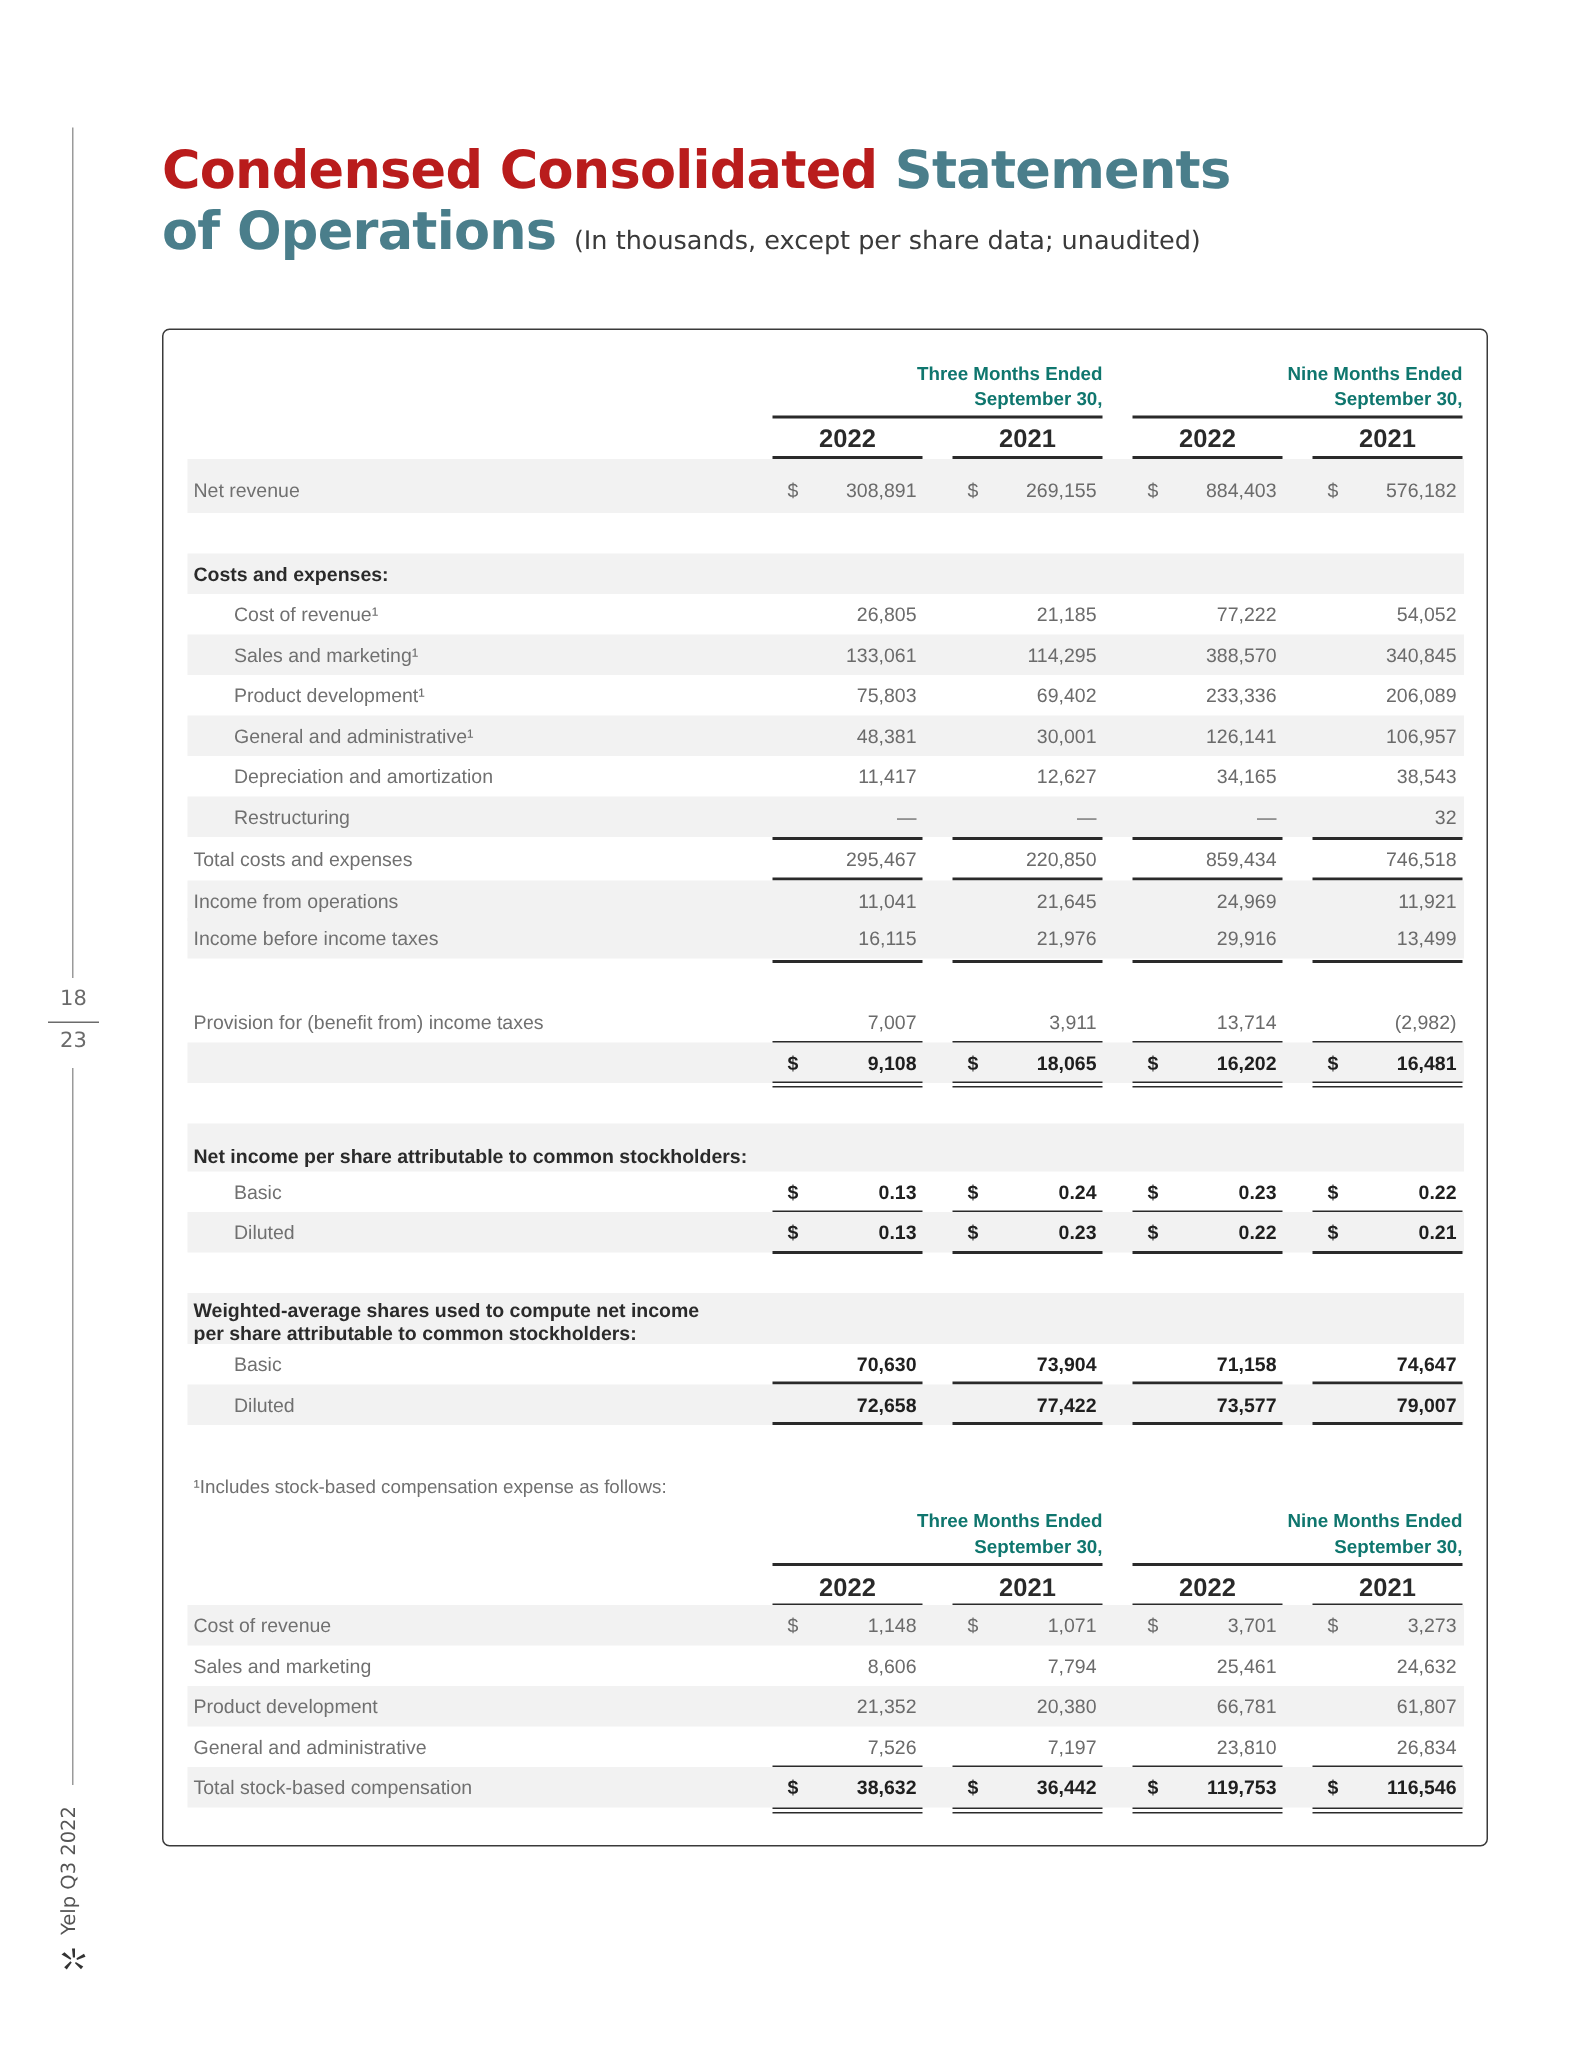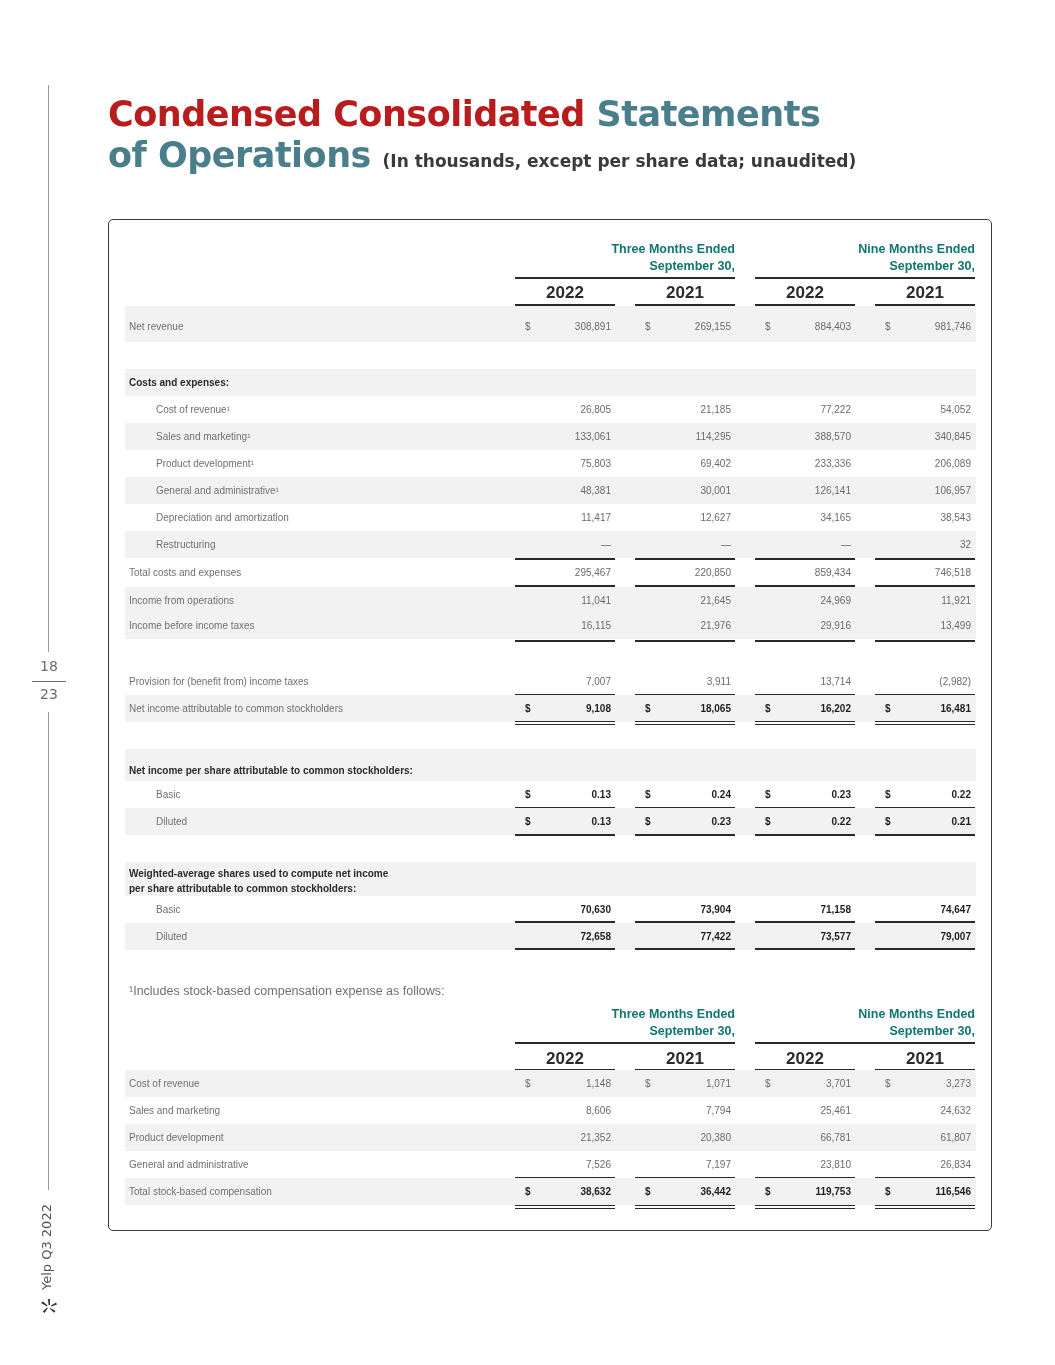--- a/index.html
+++ b/index.html
@@ -14,27 +14,27 @@
   .page-cur { top: 658px; }
   .page-tot { top: 686px; }
   .page-sep { position: absolute; left: 32px; top: 681px; width: 34px; height: 1px; background: #6b6b6b; }
   .brand { position: absolute; left: 39px; top: 1290px; transform-origin: left top; transform: rotate(-90deg); white-space: nowrap; font-size: 13px; color: #555; font-family: "DejaVu Sans", sans-serif; display: flex; align-items: center; gap: 6px; }
   .yelp-icon { position: absolute; left: 40px; top: 1298px; width: 18px; height: 16px; }
 
   
   .title { position: absolute; left: 108px; top: 94px; width: 760px; font-family: "DejaVu Sans", sans-serif; font-weight: bold; font-size: 35px; line-height: 41px; letter-spacing: -0.5px; }
   .title .dark { color: #b91c1c; }
   .title .teal { color: #4a7e8b; }
-  .title .sub { font-weight: bold; font-size: 17px; letter-spacing: 0; color: #3a3a3a; }
+  .title .sub { font-weight: normal; font-size: 17px; letter-spacing: 0; color: #3a3a3a; }
 
   
   .card { position: absolute; left: 108px; top: 219px; width: 884px; height: 1012px; border: 1.5px solid #3a3a3a; border-radius: 5px; }
 
   
-  .row { position: absolute; left: 125px; width: 851px; height: 27px; font-size: 10px; line-height: 27px; }
+  .row { position: absolute; left: 125px; width: 851px; height: 27px; font-size: 13px; line-height: 27px; }
   .row.shade { background: #f2f2f2; }
   .row .label { position: absolute; left: 4px; color: #707070; white-space: nowrap; }
   .row .label.indent { left: 31px; }
   .row .label.bold { font-weight: bold; color: #2a2a2a; }
   .cell { position: absolute; top: 0; height: 27px; width: 98px; }
   .cell .dol { position: absolute; left: 10px; }
   .cell .val { position: absolute; right: 2px; }
   .c1 { left: 390px; } .c2 { left: 510px; } .c3 { left: 630px; } .c4 { left: 750px; }
   .row.strong .cell { color: #1f1f1f; font-weight: bold; }
   .row.lite .cell .dol { left: 10px; }
@@ -106,21 +106,21 @@
   <div class="cell c2" style="height:36px">
       <span class="dol">$</span>
       <span class="val">269,155</span>
     </div>
   <div class="cell c3" style="height:36px">
       <span class="dol">$</span>
       <span class="val">884,403</span>
     </div>
   <div class="cell c4" style="height:36px">
       <span class="dol">$</span>
-      <span class="val">981,746</span>
+      <span class="val">576,182</span>
     </div>
 </div>
 
 <div class="row shade" style="top:369px">
   <span class="label bold">Costs and expenses:</span>
 </div>
 
 <div class="row" style="top:396px">
   <span class="label indent">Cost of revenue¹</span>
   <div class="cell c1">
@@ -297,21 +297,20 @@
     </div>
   <div class="cell c4">
       <span class="val">(2,982)</span>
     </div>
 </div>
 <div class="rule x1" style="top:694px"></div>
 <div class="rule x2" style="top:694px"></div>
 <div class="rule x3" style="top:694px"></div>
 <div class="rule x4" style="top:694px"></div>
 <div class="row shade strong" style="top:695px">
-  <span class="label">Net income attributable to common stockholders</span>
   <div class="cell c1">
       <span class="dol">$</span>
       <span class="val">9,108</span>
     </div>
   <div class="cell c2">
       <span class="dol">$</span>
       <span class="val">18,065</span>
     </div>
   <div class="cell c3">
       <span class="dol">$</span>

